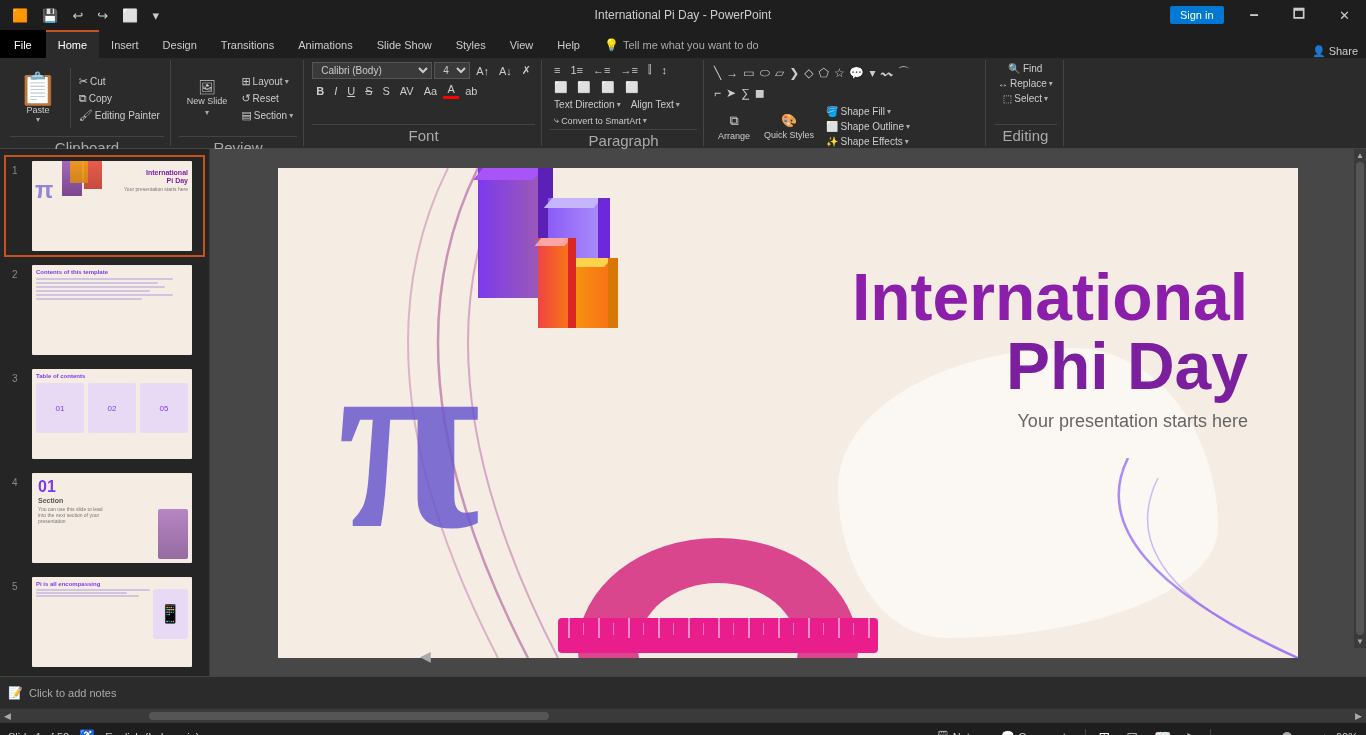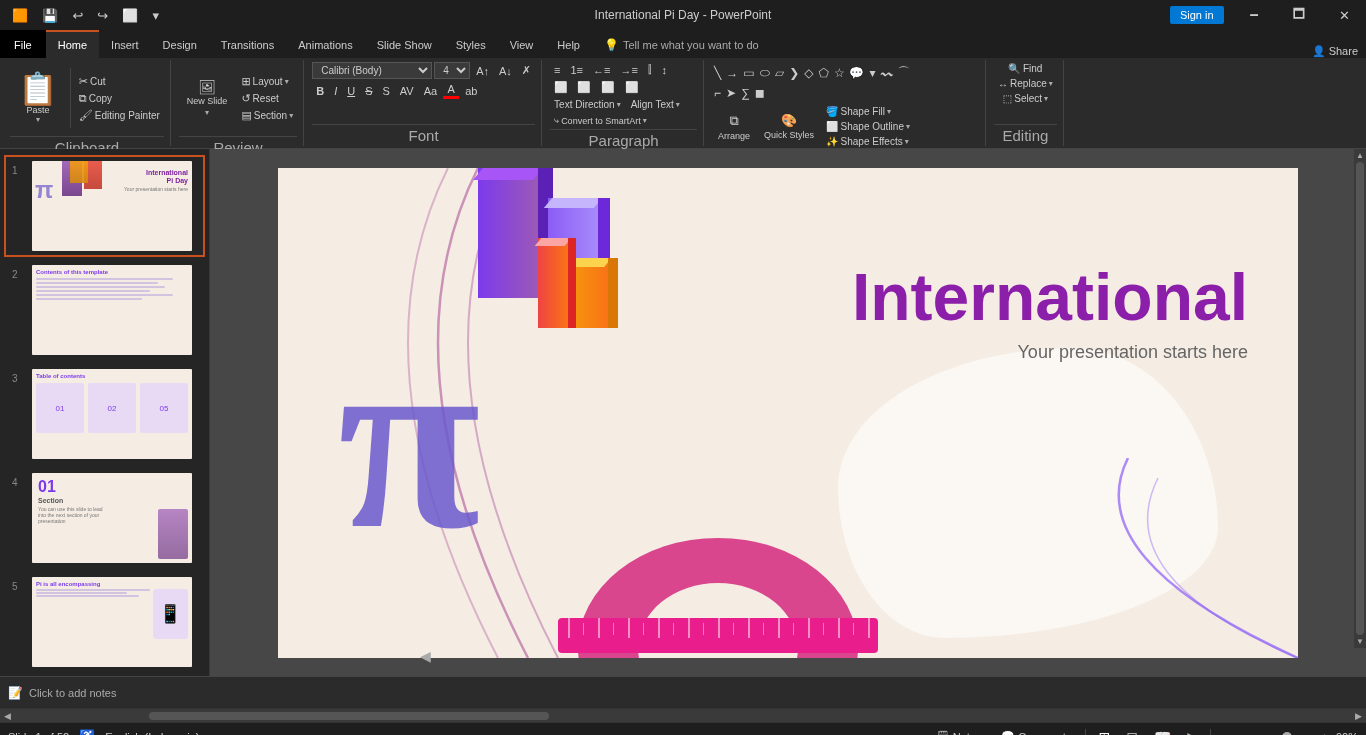--- a/index.html
+++ b/index.html
@@ -507,20 +507,21 @@
         <div style="position:absolute;left:60px;top:70px;width:30px;height:8px;background:#fca5a5;transform:skewX(-40deg);"></div>
         <div style="position:absolute;left:90px;top:70px;width:8px;height:90px;background:#dc2626;"></div>
       </div>
 
       <div style="position:absolute;right:80px;top:180px;width:380px;height:290px;background:rgba(255,255,255,0.55);border-radius:62% 38% 72% 28% / 48% 62% 38% 52%;"></div>
 
       <div style="position:absolute;left:60px;top:140px;font-size:260px;font-weight:900;color:#6b5acd;opacity:0.85;line-height:1;font-family:serif;">π</div>
 
       <div style="position:absolute;right:50px;top:95px;text-align:right;">
         <div style="font-size:66px;font-weight:900;color:#8b1fa9;line-height:1.05;font-family:'Arial Black',Arial,sans-serif;">International</div>
+        <div style="font-size:66px;font-weight:900;color:#7c1f9e;line-height:1.05;font-family:'Arial Black',Arial,sans-serif;">Phi Day</div>
         <div style="font-size:18px;color:#666;margin-top:10px;">Your presentation starts here</div>
       </div>
 
       <svg style="position:absolute;bottom:0;left:280px;width:320px;height:180px;" viewBox="0 0 320 180">
 
         <ellipse cx="160" cy="170" rx="140" ry="110" fill="#d63384" opacity="0.9"></ellipse>
         <ellipse cx="160" cy="170" rx="80" ry="65" fill="#f5ede4"></ellipse>
 
         <rect x="0" y="140" width="320" height="35" fill="#e91e8c" rx="4"></rect>
         <rect x="10" y="140" width="2" height="20" fill="#fff" opacity="0.5"></rect>

